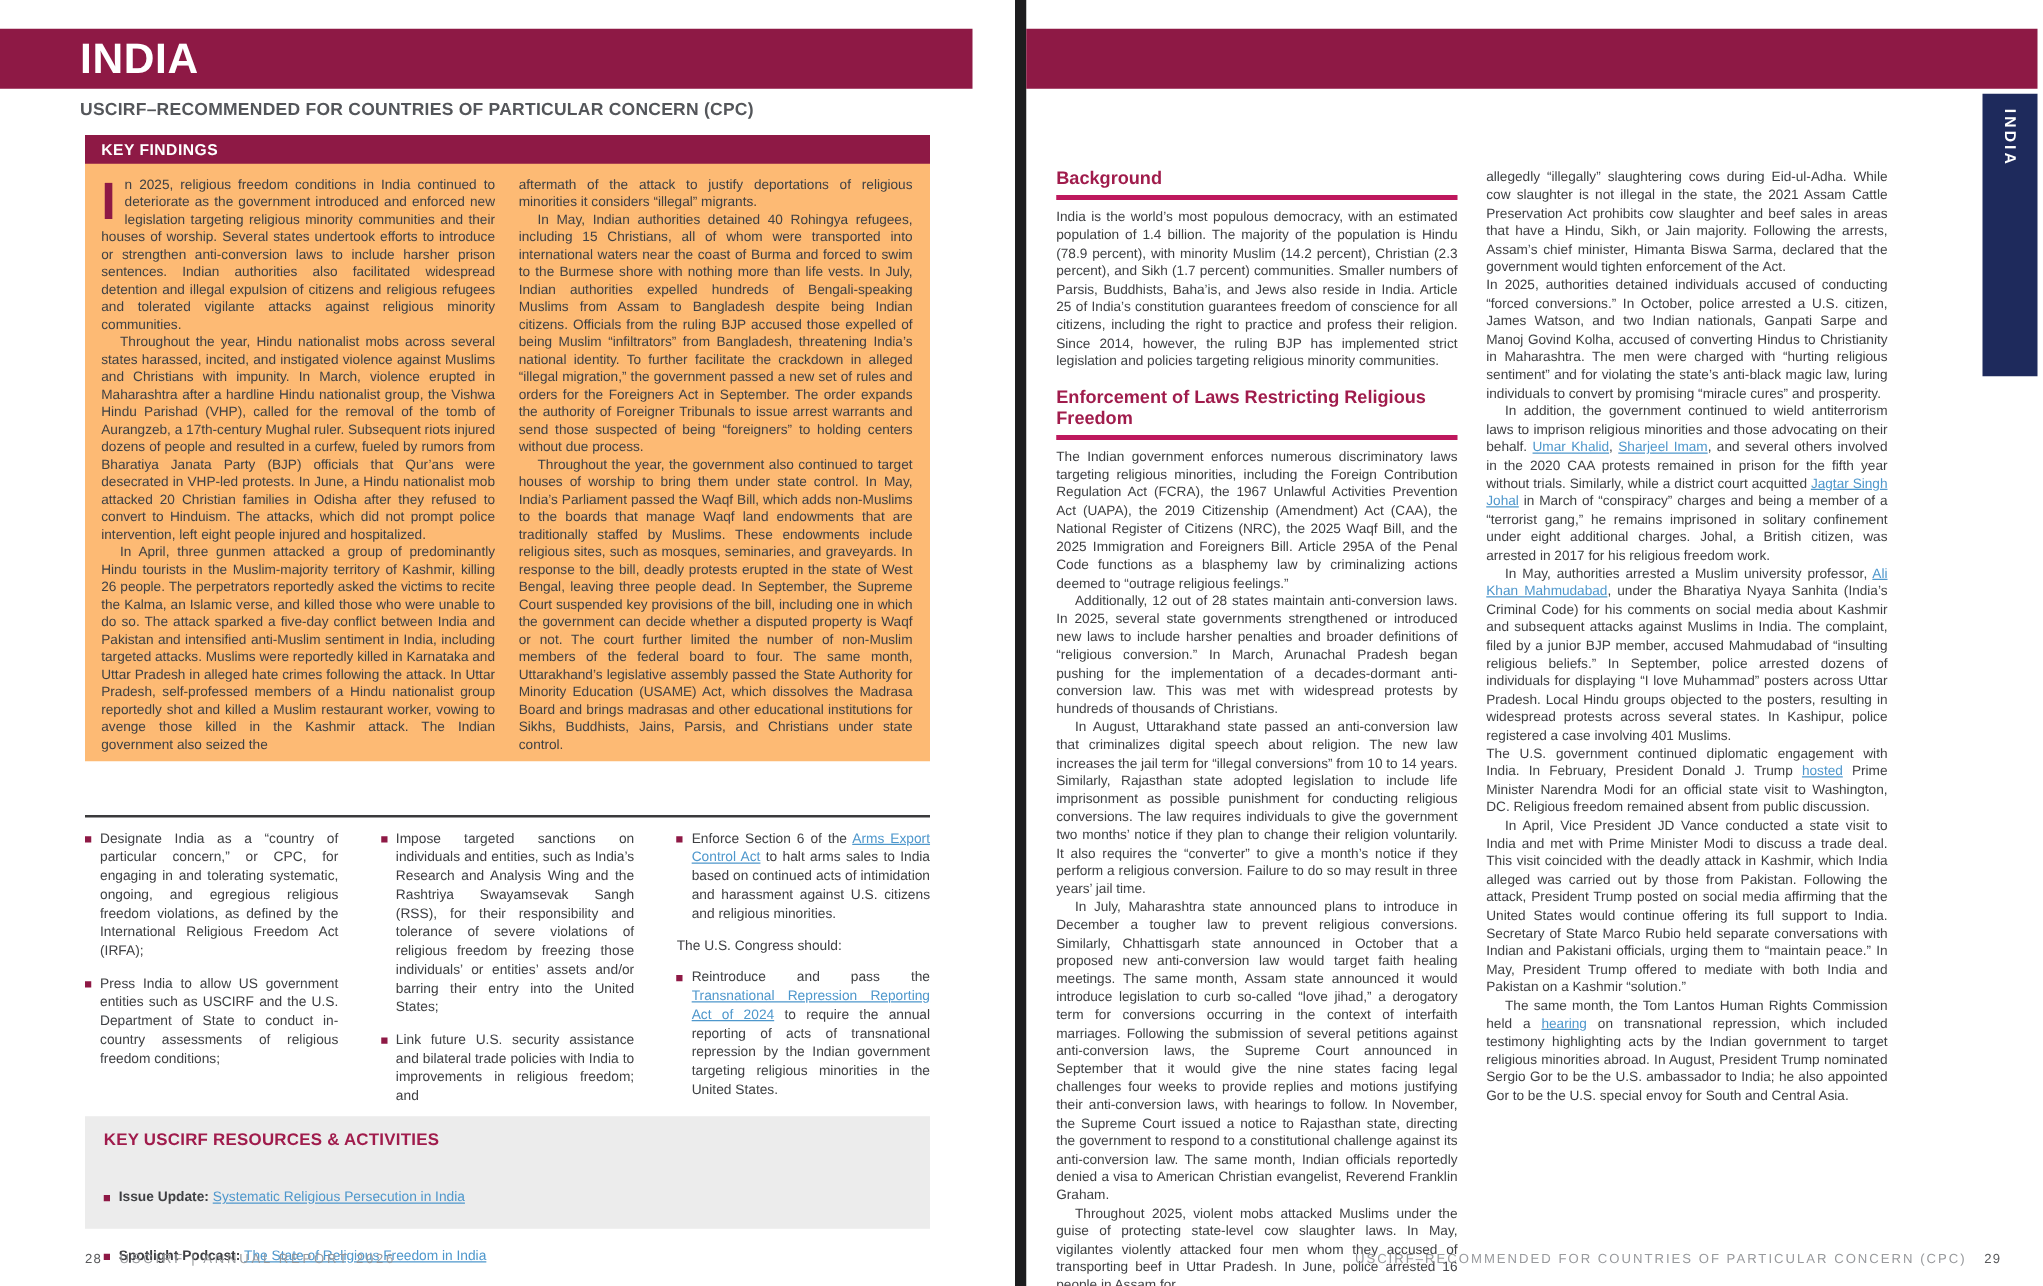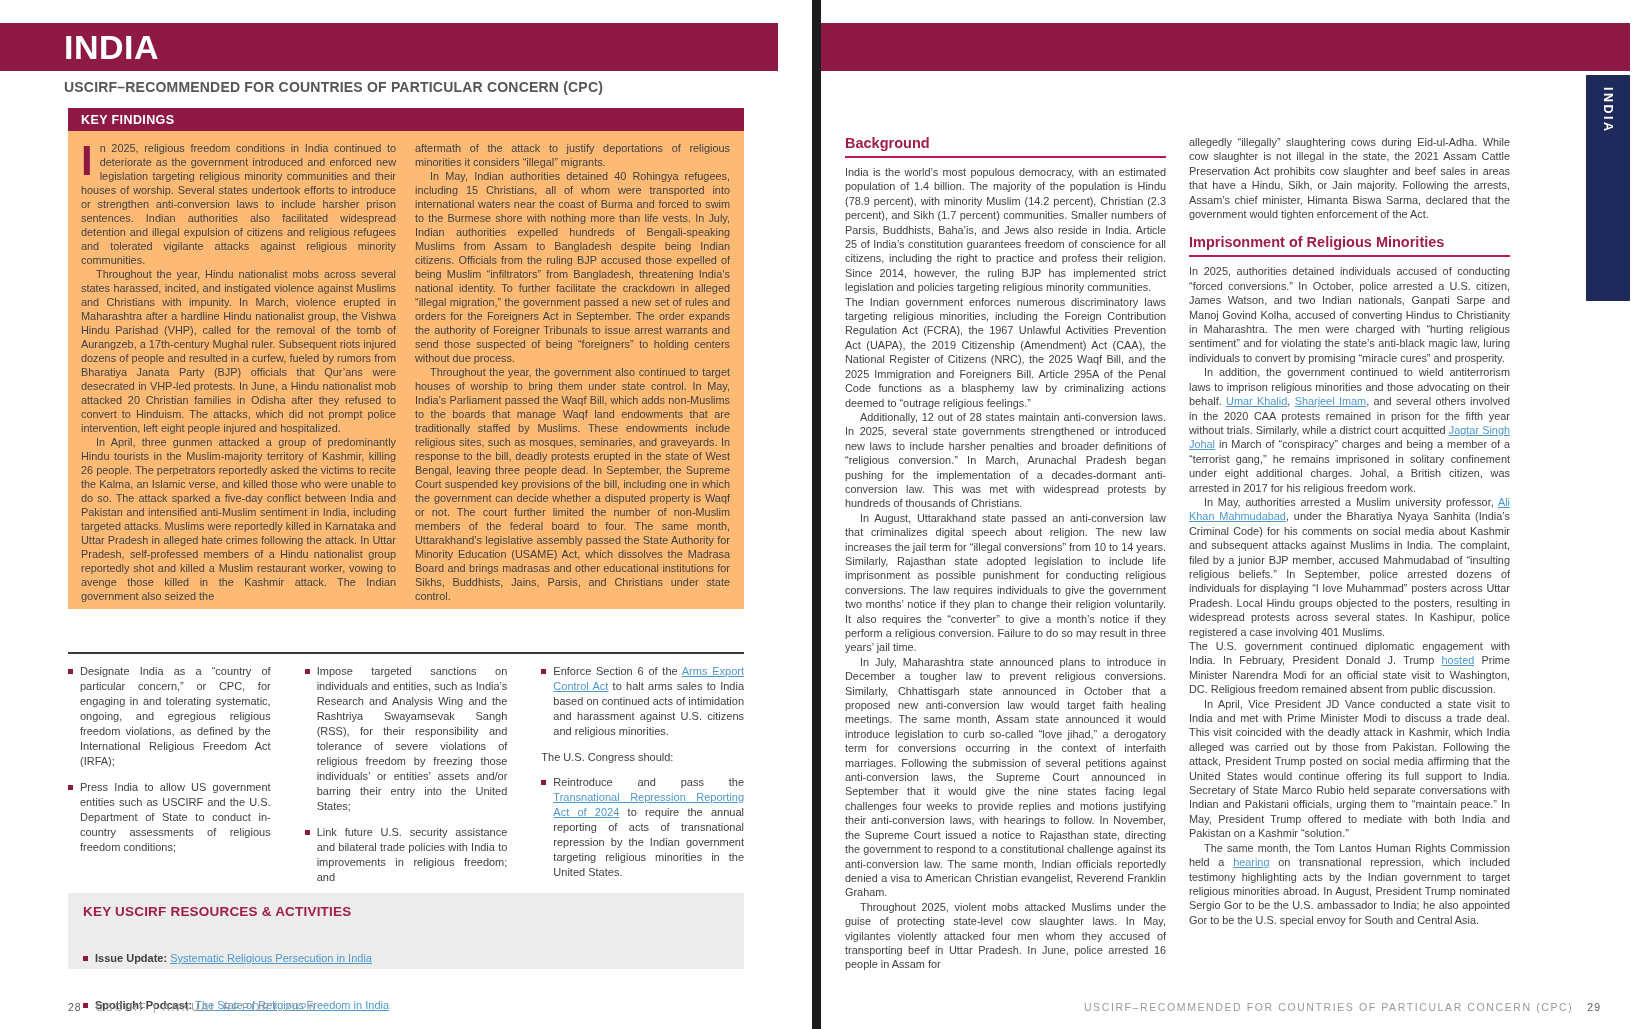--- a/index.html
+++ b/index.html
@@ -35,21 +35,21 @@
   #rec{position:absolute;left:68px;top:652px;width:676px;}
   #rec-rule{border-top:2px solid #3a3a3c;}
   #rec h2{font-size:15.5px;padding-top:7px;letter-spacing:.2px;}
   #rec-cols{display:flex;gap:34px;margin-top:10px;}
   .rec-col{flex:1;font-size:11px;line-height:15px;}
   .bullet{display:flex;margin-bottom:11px;}
   .sq{width:5px;height:5px;background:#8e1945;margin:5px 7px 0 0;flex:none;}
   .bullet>div{flex:1;text-align:justify;}
   #congress-label{margin:0 0 10px 0;font-size:11px;}
 
-  #res-box{position:absolute;left:68px;top:893px;width:676px;height:76px;background:#ececec;
+  #res-box{position:absolute;left:68px;top:893px;width:676px;height:90px;background:#ececec;
     box-sizing:border-box;padding:11px 15px;}
   #res-box h2{font-size:13.5px;margin-bottom:7px;letter-spacing:.2px;}
   .res-item{display:flex;font-size:11px;line-height:15px;margin-bottom:3px;margin-top:32px;}
   .res-item .sq{margin-top:5px;}
   .res-item .bold{font-weight:bold;}
 
   .footer{position:absolute;top:1001px;font-size:10.5px;color:#97999c;}
   #footer-left{left:68px;}
   #footer-left .pgnum{color:#58595b;margin-right:14px;letter-spacing:1px;}
   #footer-left .ftext{letter-spacing:2.2px;}
@@ -63,21 +63,21 @@
   
   #right-band{left:821px;width:809px;}
   #side-tab{position:absolute;left:1586px;top:75px;width:44px;height:226px;background:#1e2a5c;
     display:flex;justify-content:center;}
   #side-tab span{writing-mode:vertical-rl;text-orientation:mixed;color:#fff;font-size:12.5px;
     font-weight:bold;letter-spacing:2.5px;padding-top:12px;}
 
   .rcol{position:absolute;top:135px;width:321px;font-size:10.9px;line-height:14.4px;}
   #rcol1{left:845px;}
   #rcol2{left:1189px;}
-  .rcol h3{font-size:14.5px;border-bottom:2px solid #be185d;padding-bottom:4px;
+  .rcol h3{font-size:14.5px;border-bottom:4px solid #be185d;padding-bottom:4px;
     margin:13px 0 7px 0;line-height:17px;}
   .rcol h3.first{margin-top:0;}
 </style>
 </head>
 <body>
 
 <div id="spread">
 
   <div class="band" id="left-band">
     <div id="left-title">INDIA</div>
@@ -160,30 +160,30 @@
   <div id="divider"></div>
 
   <div class="band" id="right-band"></div>
   <div id="side-tab">
     <span>INDIA</span>
   </div>
 
   <div class="rcol" id="rcol1">
     <h3 class="h-maroon first">Background</h3>
     <p class="jp">India is the world’s most populous democracy, with an estimated population of 1.4 billion. The majority of the population is Hindu (78.9 percent), with minority Muslim (14.2 percent), Christian (2.3 percent), and Sikh (1.7 percent) communities. Smaller numbers of Parsis, Buddhists, Baha’is, and Jews also reside in India. Article 25 of India’s constitution guarantees freedom of conscience for all citizens, including the right to practice and profess their religion. Since 2014, however, the ruling BJP has implemented strict legislation and policies targeting religious minority communities.</p>
+    <h3 class="h-maroon">Enforcement of Laws Restricting Religious Freedom</h3>
     <p class="jp">The Indian government enforces numerous discriminatory laws targeting religious minorities, including the Foreign Contribution Regulation Act (FCRA), the 1967 Unlawful Activities Prevention Act (UAPA), the 2019 Citizenship (Amendment) Act (CAA), the National Register of Citizens (NRC), the 2025 Waqf Bill, and the 2025 Immigration and Foreigners Bill. Article 295A of the Penal Code functions as a blasphemy law by criminalizing actions deemed to “outrage religious feelings.”</p>
     <p class="jp ind">Additionally, 12 out of 28 states maintain anti-conversion laws. In 2025, several state governments strengthened or introduced new laws to include harsher penalties and broader definitions of “religious conversion.” In March, Arunachal Pradesh began pushing for the implementation of a decades-dormant anti-conversion law. This was met with widespread protests by hundreds of thousands of Christians.</p>
     <p class="jp ind">In August, Uttarakhand state passed an anti-conversion law that criminalizes digital speech about religion. The new law increases the jail term for “illegal conversions” from 10 to 14 years. Similarly, Rajasthan state adopted legislation to include life imprisonment as possible punishment for conducting religious conversions. The law requires individuals to give the government two months’ notice if they plan to change their religion voluntarily. It also requires the “converter” to give a month’s notice if they perform a religious conversion. Failure to do so may result in three years’ jail time.</p>
     <p class="jp ind">In July, Maharashtra state announced plans to introduce in December a tougher law to prevent religious conversions. Similarly, Chhattisgarh state announced in October that a proposed new anti-conversion law would target faith healing meetings. The same month, Assam state announced it would introduce legislation to curb so-called “love jihad,” a derogatory term for conversions occurring in the context of interfaith marriages. Following the submission of several petitions against anti-conversion laws, the Supreme Court announced in September that it would give the nine states facing legal challenges four weeks to provide replies and motions justifying their anti-conversion laws, with hearings to follow. In November, the Supreme Court issued a notice to Rajasthan state, directing the government to respond to a constitutional challenge against its anti-conversion law. The same month, Indian officials reportedly denied a visa to American Christian evangelist, Reverend Franklin Graham.</p>
     <p class="jp ind">Throughout 2025, violent mobs attacked Muslims under the guise of protecting state-level cow slaughter laws. In May, vigilantes violently attacked four men whom they accused of transporting beef in Uttar Pradesh. In June, police arrested 16 people in Assam for</p>
   </div>
 
   <div class="rcol" id="rcol2">
     <p class="jp">allegedly “illegally” slaughtering cows during Eid-ul-Adha. While cow slaughter is not illegal in the state, the 2021 Assam Cattle Preservation Act prohibits cow slaughter and beef sales in areas that have a Hindu, Sikh, or Jain majority. Following the arrests, Assam’s chief minister, Himanta Biswa Sarma, declared that the government would tighten enforcement of the Act.</p>
-    <h3 class="h-maroon">Imprisonment of Religious Minorities</h3>
     <p class="jp">In 2025, authorities detained individuals accused of conducting “forced conversions.” In October, police arrested a U.S. citizen, James Watson, and two Indian nationals, Ganpati Sarpe and Manoj Govind Kolha, accused of converting Hindus to Christianity in Maharashtra. The men were charged with “hurting religious sentiment” and for violating the state’s anti-black magic law, luring individuals to convert by promising “miracle cures” and prosperity.</p>
     <p class="jp ind"><span>In addition, the government continued to wield antiterrorism laws to imprison religious minorities and those advocating on their behalf. </span><a class="link">Umar Khalid</a><span>, </span><a class="link">Sharjeel Imam</a><span>, and several others involved in the 2020 CAA protests remained in prison for the fifth year without trials. Similarly, while a district court acquitted </span><a class="link">Jagtar Singh Johal</a><span> in March of “conspiracy” charges and being a member of a “terrorist gang,” he remains imprisoned in solitary confinement under eight additional charges. Johal, a British citizen, was arrested in 2017 for his religious freedom work.</span></p>
     <p class="jp ind"><span>In May, authorities arrested a Muslim university professor, </span><a class="link">Ali Khan Mahmudabad</a><span>, under the Bharatiya Nyaya Sanhita (India’s Criminal Code) for his comments on social media about Kashmir and subsequent attacks against Muslims in India. The complaint, filed by a junior BJP member, accused Mahmudabad of “insulting religious beliefs.” In September, police arrested dozens of individuals for displaying “I love Muhammad” posters across Uttar Pradesh. Local Hindu groups objected to the posters, resulting in widespread protests across several states. In Kashipur, police registered a case involving 401 Muslims.</span></p>
     <p class="jp"><span>The U.S. government continued diplomatic engagement with India. In February, President Donald J. Trump </span><a class="link">hosted</a><span> Prime Minister Narendra Modi for an official state visit to Washington, DC. Religious freedom remained absent from public discussion.</span></p>
     <p class="jp ind">In April, Vice President JD Vance conducted a state visit to India and met with Prime Minister Modi to discuss a trade deal. This visit coincided with the deadly attack in Kashmir, which India alleged was carried out by those from Pakistan. Following the attack, President Trump posted on social media affirming that the United States would continue offering its full support to India. Secretary of State Marco Rubio held separate conversations with Indian and Pakistani officials, urging them to “maintain peace.” In May, President Trump offered to mediate with both India and Pakistan on a Kashmir “solution.”</p>
     <p class="jp ind"><span>The same month, the Tom Lantos Human Rights Commission held a </span><a class="link">hearing</a><span> on transnational repression, which included testimony highlighting acts by the Indian government to target religious minorities abroad. In August, President Trump nominated Sergio Gor to be the U.S. ambassador to India; he also appointed Gor to be the U.S. special envoy for South and Central Asia.</span></p>
   </div>
 
   <div class="footer" id="footer-right">
     <span class="ftext">USCIRF–RECOMMENDED FOR COUNTRIES OF PARTICULAR CONCERN (CPC)</span><span class="pgnum">29</span>

